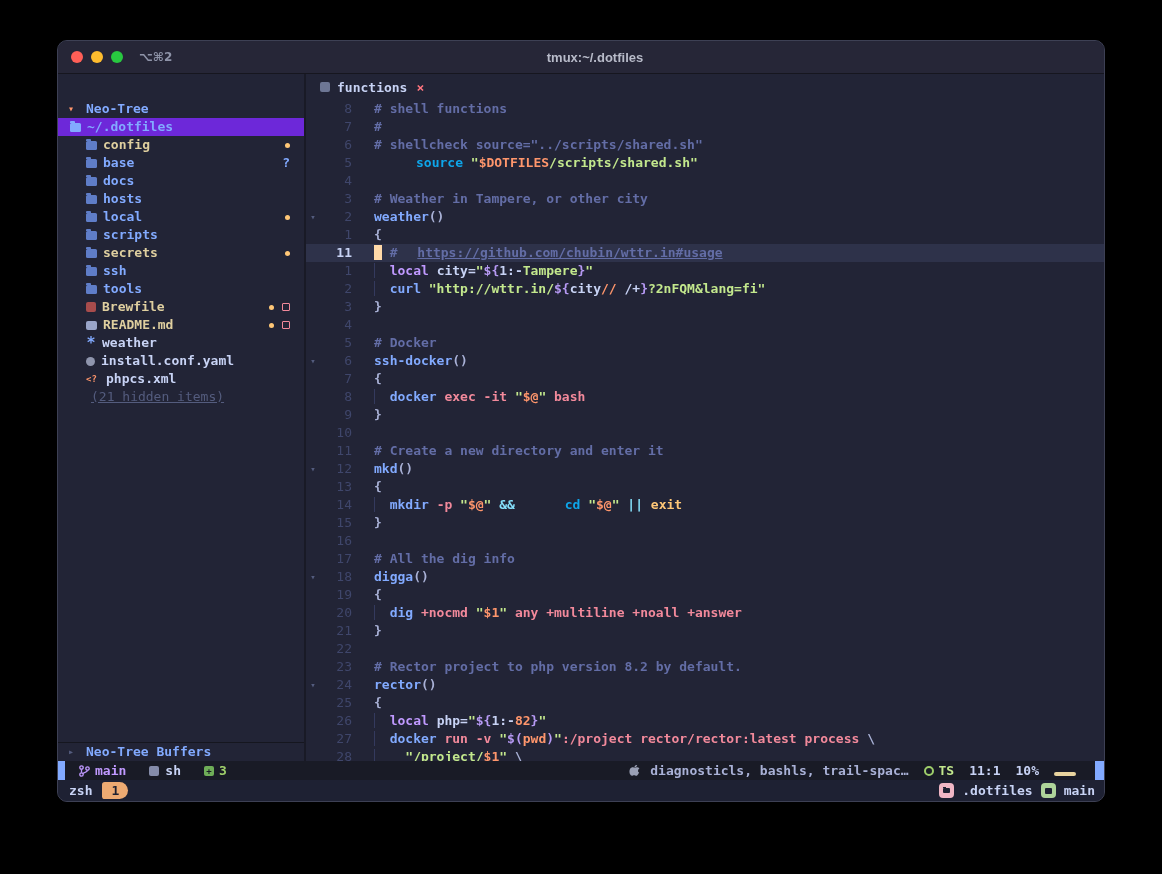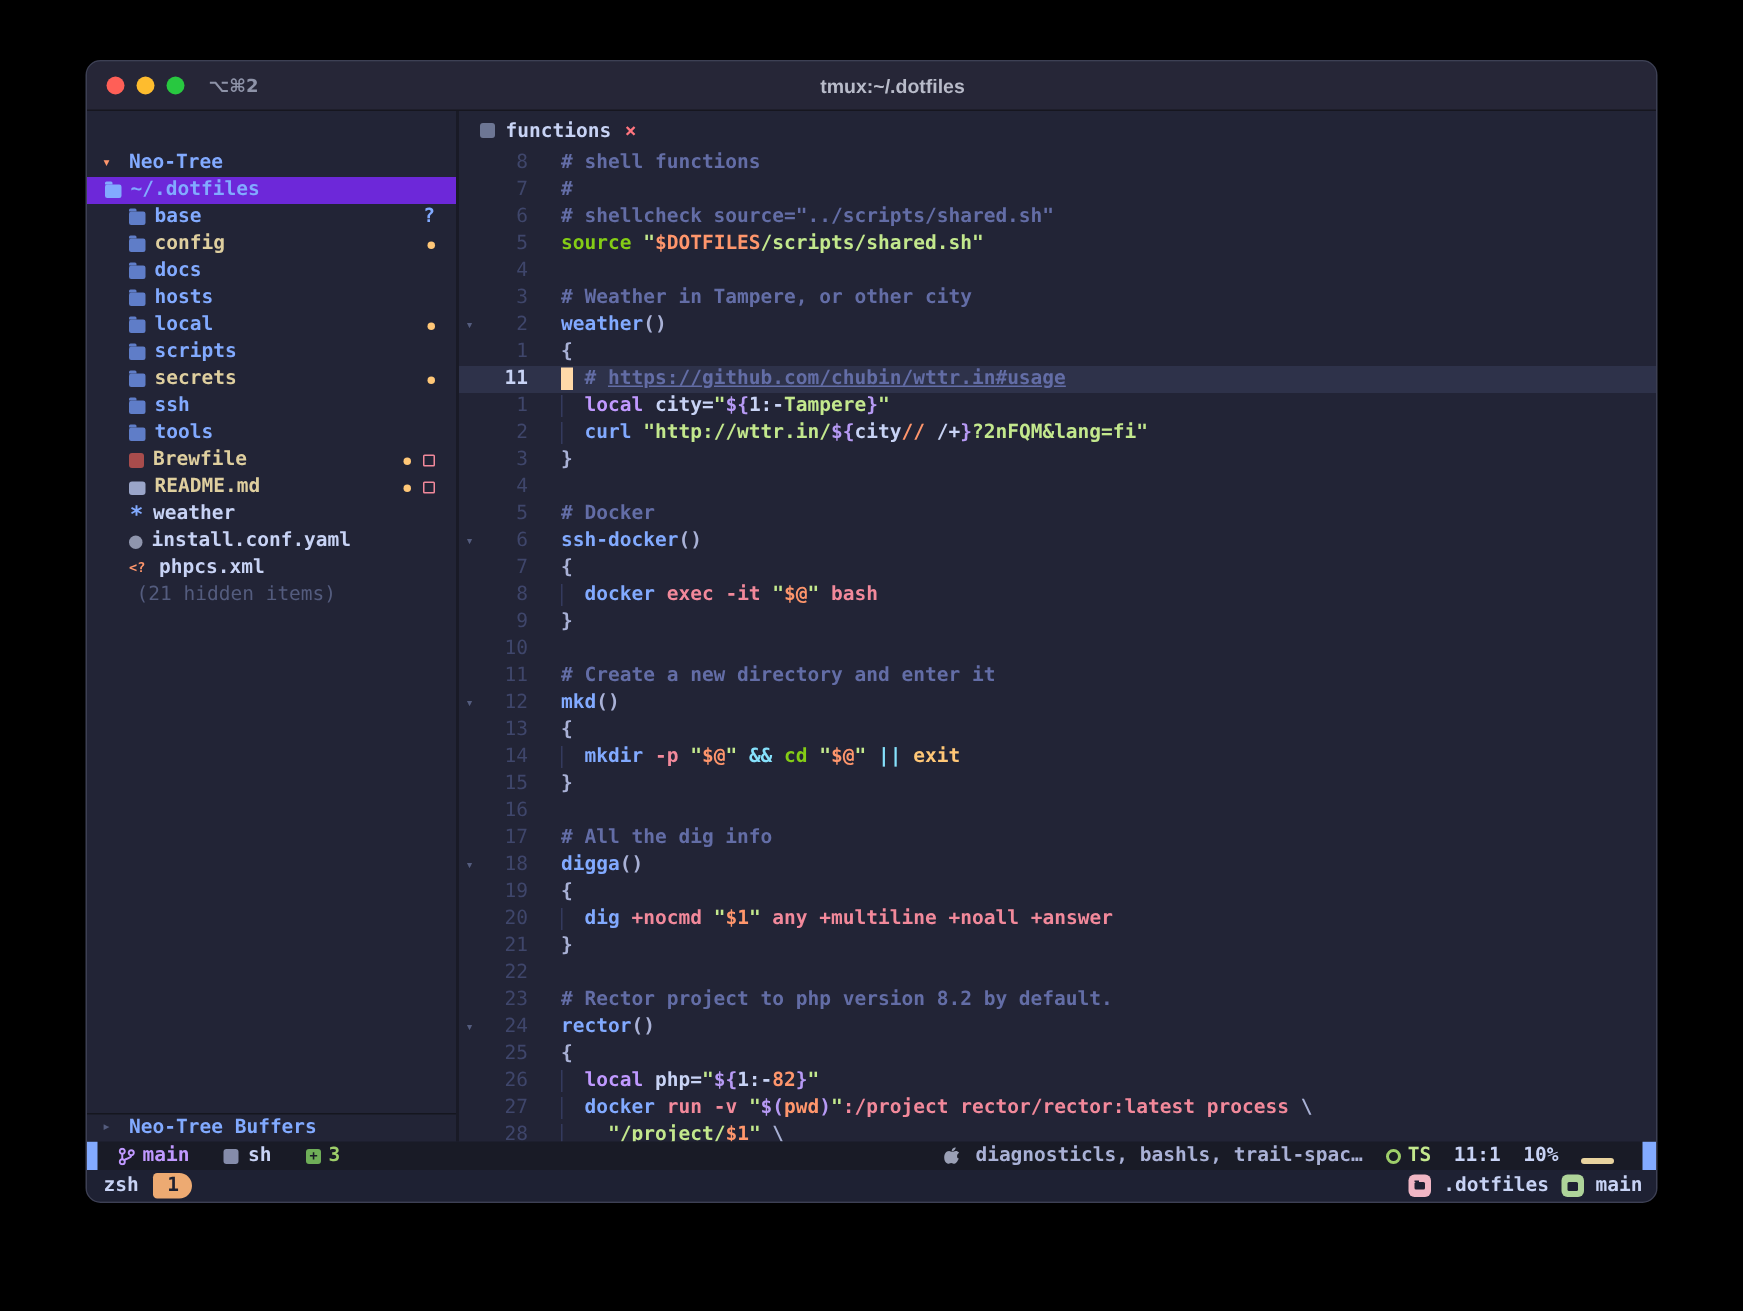--- a/index.html
+++ b/index.html
@@ -27,21 +27,21 @@
   .hdr-label{color:#82aaff;margin-left:8px;}
   .lvl-1{padding-left:12px;}
   .lvl-2{padding-left:28px;}
   .lvl-note{padding-left:27px;}
   .tree-row.selected{background:#6d28d9;}
   .tlabel{margin-left:6px;}
   .lbl-root{color:#82aaff;}
   .lbl-blue{color:#82aaff;}
   .lbl-cream{color:#dfcf9f;}
   .lbl-white{color:#c8d3f5;}
-  .lbl-dim{color:#545c7e;font-weight:normal;}
+  .lbl-dim{color:#545c7e;font-weight:normal;text-decoration:underline;}
   .ticon{display:inline-block;flex:0 0 auto;}
   .icon-folder,.icon-folder-open{width:11px;height:9px;background:#5f7dc8;border-radius:1.5px;position:relative;margin-top:1px;}
   .icon-folder::before,.icon-folder-open::before{content:"";position:absolute;top:-2px;left:0;width:5px;height:2px;background:inherit;border-radius:1px 1px 0 0;}
   .icon-folder-open{background:#82aaff;}
   .icon-brew{width:10px;height:10px;border-radius:2px;background:#a84c4c;}
   .icon-markdown{width:11px;height:9px;border-radius:2px;background:#9aa5c9;margin-top:1px;}
   .icon-shell{width:10px;height:9px;border-radius:2px;background:#565f85;margin-top:1px;}
   .icon-star{width:10px;text-align:center;color:#82aaff;font-size:15px;line-height:12px;}
   .icon-star::before{content:"*";}
   .icon-gear{width:9px;height:9px;border-radius:50%;background:#8f95ad;}
@@ -60,22 +60,22 @@
   .tab-label{color:#c8d3f5;}
   .tab-close{color:#ff757f;margin-left:2px;cursor:default;}
   .code{flex:1;overflow:hidden;font-size:13px;font-weight:bold;}
   .code-row{height:18px;line-height:18px;display:flex;white-space:pre;}
   .code-row.current{background:#2e324a;}
   .gut-fold{flex:0 0 14px;text-align:center;color:#545c7e;font-size:9px;}
   .gut-num{flex:0 0 32px;text-align:right;color:#3f466b;font-weight:normal;}
   .gut-num.cur{color:#c8d3f5;font-weight:bold;}
   .code-text{padding-left:22px;}
   .tk-cm{color:#636da6;}
-  .tk-cmu{color:#636da6;text-decoration:underline;}
-  .tk-kw{color:#84cc16;}
+  .tk-cmu{color:#636da6;text-decoration:underline;margin-left:12px;}
+  .tk-kw{color:#0ea5e9;margin-left:42px;}
   .tk-str{color:#c3e88d;}
   .tk-var{color:#ff966c;text-align:center;}
   .tk-fn{color:#82aaff;}
   .tk-pu{color:#c099ff;}
   .tk-fg{color:#c8d3f5;}
   .tk-fgb{color:#c8d3f5;}
   .tk-pk{color:#f2899b;}
   .tk-cy{color:#86e1fc;}
   .tk-yl{color:#ffc777;}
   .tk-br{color:#a9b1d6;}
@@ -133,30 +133,30 @@
         <span class="chev open">▾</span>
         <span class="hdr-label">Neo-Tree</span>
       </div>
       <div>
           <div class="tree-row lvl-1 selected">
             <span class="ticon icon-folder-open"></span>
             <span class="tlabel lbl-root">~/.dotfiles</span>
           </div>
           <div class="tree-row lvl-2">
             <span class="ticon icon-folder"></span>
+            <span class="tlabel lbl-cream">config</span>
+            <span class="badges">
+              <span class="badge badge-dot"></span>
+            </span>
+          </div>
+          <div class="tree-row lvl-2">
+            <span class="ticon icon-folder"></span>
             <span class="tlabel lbl-blue">base</span>
             <span class="badges">
               <span class="badge badge-question">?</span>
-            </span>
-          </div>
-          <div class="tree-row lvl-2">
-            <span class="ticon icon-folder"></span>
-            <span class="tlabel lbl-cream">config</span>
-            <span class="badges">
-              <span class="badge badge-dot"></span>
             </span>
           </div>
           <div class="tree-row lvl-2">
             <span class="ticon icon-folder"></span>
             <span class="tlabel lbl-blue">docs</span>
           </div>
           <div class="tree-row lvl-2">
             <span class="ticon icon-folder"></span>
             <span class="tlabel lbl-blue">hosts</span>
           </div>

